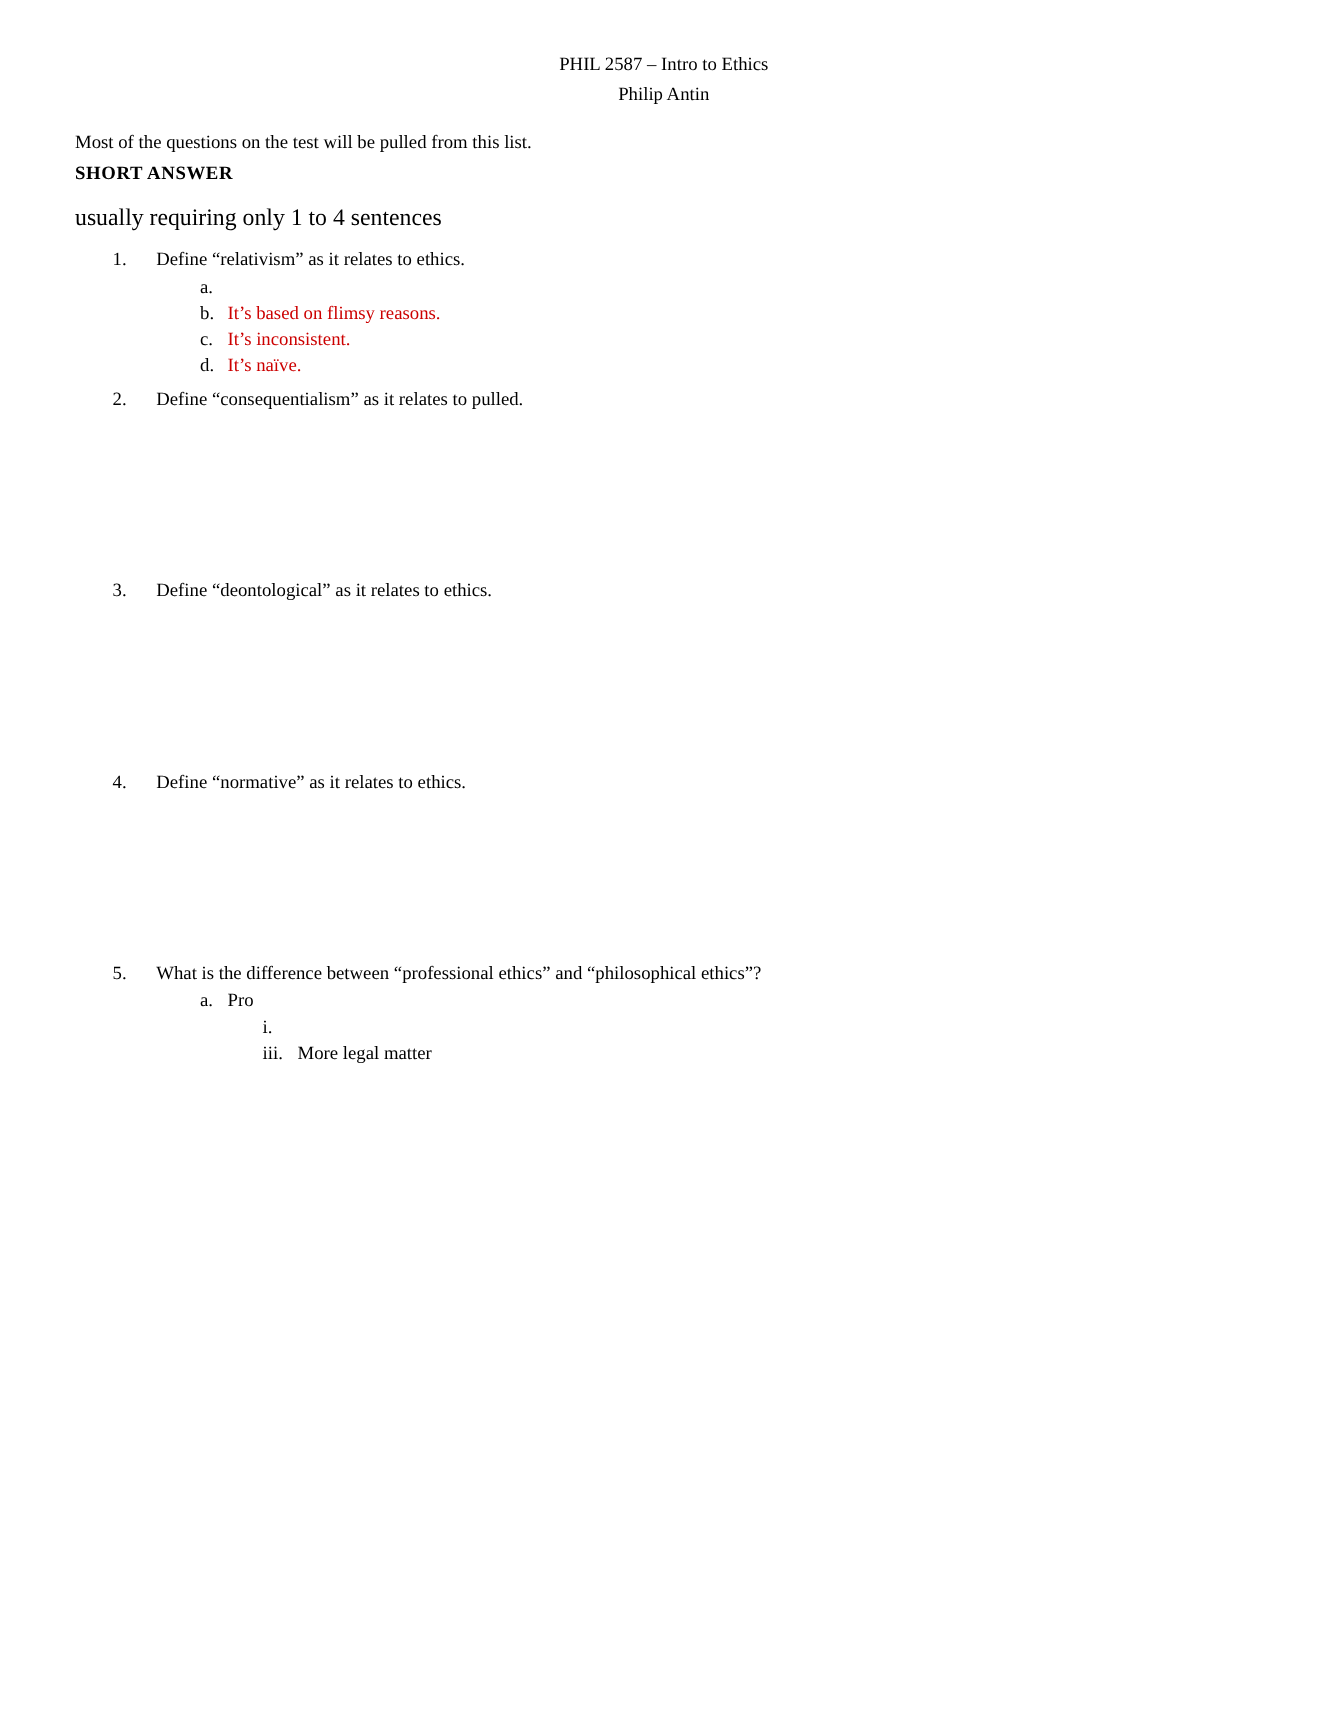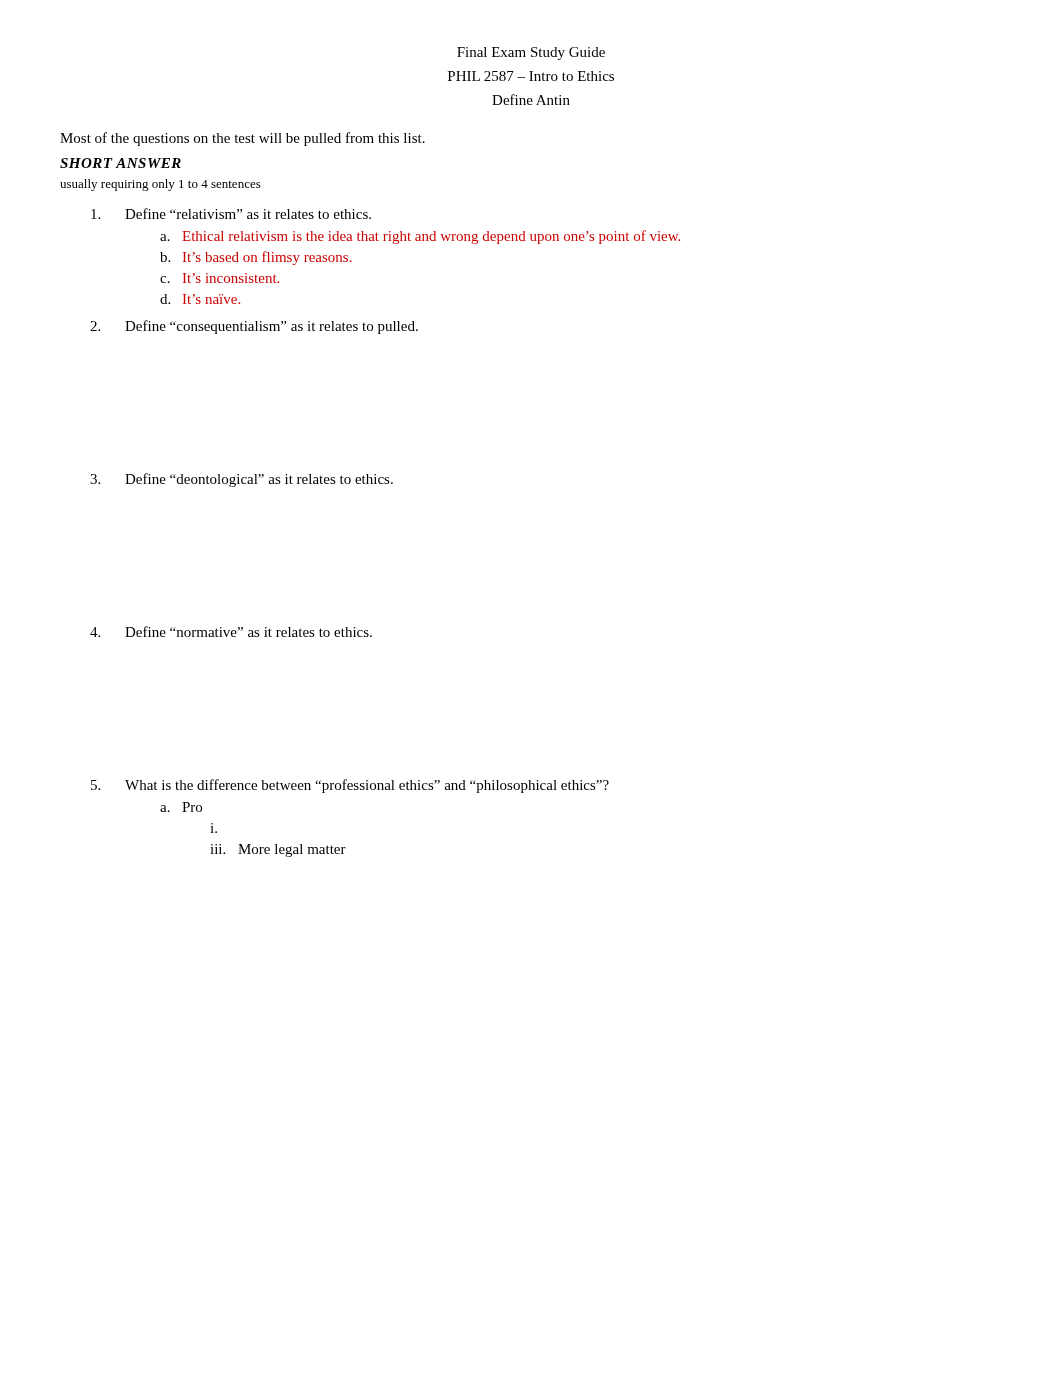--- a/index.html
+++ b/index.html
@@ -32,61 +32,58 @@
     .intro-text {
       font-size: 15px;
       margin-bottom: 8px;
     }
 
     .short-answer-label {
       font-size: 15px;
       font-weight: bold;
       text-transform: uppercase;
       letter-spacing: 0.5px;
-      margin-bottom: 4px;
-      font-style: italic;
+      margin-bottom: 16px;
     }
 
     .subtitle-text {
-      font-size: 13px;
+      font-size: 19px;
       margin-bottom: 14px;
     }
 
     .questions-list {
       list-style: none;
       padding-left: 0;
       margin-left: 30px;
     }
   </style>
 </head>
 <body>
 
 <div class="header">
-  <span class="header-line">Final Exam Study Guide</span>
   <span class="header-line">PHIL 2587 – Intro to Ethics</span>
-  <span class="header-line">Define Antin</span>
+  <span class="header-line">Philip Antin</span>
 </div>
 
 <p class="intro-text">Most of the questions on the test will be pulled from this list.</p>
 
 <p class="short-answer-label">SHORT ANSWER</p>
 
 <p class="subtitle-text">usually requiring only 1 to 4  sentences</p>
 
 <ol class="questions-list" id="questions-container">
 <li style="margin-bottom: 6px; display: flex; flex-direction: column;">
       <div style="display: flex; align-items: flex-start;">
         <span style="min-width: 35px; font-family: &quot;Times New Roman&quot;, Times, serif; font-size: 15px;">1.</span>
         <span style="font-family: &quot;Times New Roman&quot;, Times, serif; font-size: 15px;">Define “relativism” as it relates to ethics.</span>
       </div>
       <ul style="list-style: none; margin-left: 70px; margin-top: 5px;">
         <li style="margin-bottom: 4px; display: flex; flex-direction: column;">
           <div style="display: flex; align-items: flex-start;">
             <span style="min-width: 22px; font-family: &quot;Times New Roman&quot;, Times, serif; font-size: 15px;">a.</span>
-            <span style="font-family: &quot;Times New Roman&quot;, Times, serif; font-size: 15px; color: rgb(204, 0, 0);">Ethical relativism is the idea that right and wrong depend upon one’s point of view.</span>
           </div>
         </li>
         <li style="margin-bottom: 4px; display: flex; flex-direction: column;">
           <div style="display: flex; align-items: flex-start;">
             <span style="min-width: 22px; font-family: &quot;Times New Roman&quot;, Times, serif; font-size: 15px;">b.</span>
             <span style="font-family: &quot;Times New Roman&quot;, Times, serif; font-size: 15px; color: rgb(204, 0, 0);">It’s based on flimsy reasons.</span>
           </div>
         </li>
         <li style="margin-bottom: 4px; display: flex; flex-direction: column;">
           <div style="display: flex; align-items: flex-start;">

